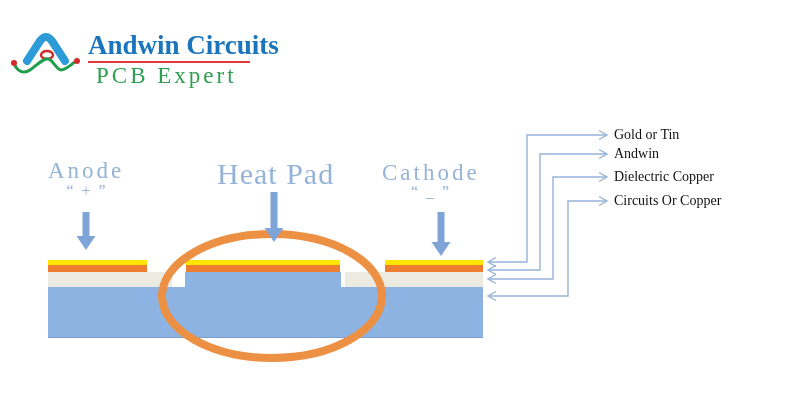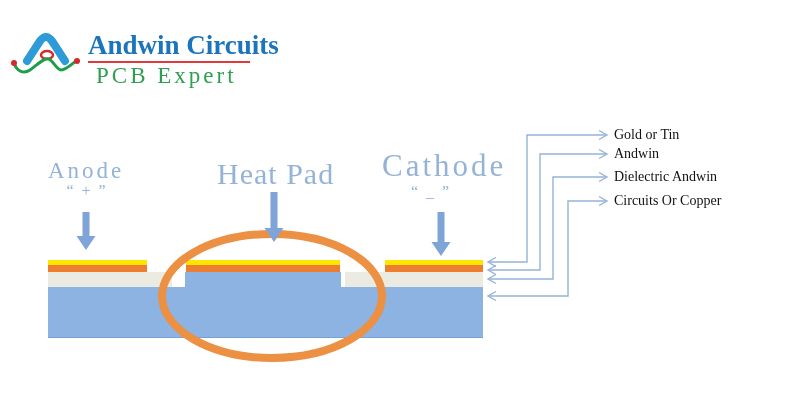--- a/index.html
+++ b/index.html
@@ -17,21 +17,21 @@
   #brand-divider{position:absolute;left:84px;top:35px;width:162px;height:2px;background:var(--brand-red);}
   #brand-tagline{
     position:absolute;left:92px;top:37px;font-size:23px;font-weight:normal;
     color:var(--brand-green);letter-spacing:3px;white-space:nowrap;
   }
   
   .lbl{position:absolute;color:var(--label-blue);white-space:nowrap;z-index:2;text-align:center;}
   #anode-label{left:48px;top:134px;font-size:23px;letter-spacing:3px;}
   #anode-polarity{left:56px;top:158px;width:62px;text-align:center;font-size:16px;letter-spacing:2px;}
   #heatpad-label{left:217px;top:133px;font-size:30px;letter-spacing:1px;}
-  #cathode-label{left:382px;top:124px;font-size:31px;letter-spacing:3px;}
+  #cathode-label{left:382px;top:136px;font-size:23px;letter-spacing:3px;}
   #cathode-polarity{left:405px;top:159px;width:52px;text-align:center;font-size:16px;letter-spacing:2px;}
   
   .layer{position:absolute;z-index:1;}
   .gold{background:var(--gold-tin);}
   .copper{background:var(--copper);}
   .dielectric{background:var(--dielectric);}
   .aluminum{background:var(--aluminum);}
   #gold-anode   {left:48px; top:236px;width:99px; height:5px;}
   #copper-anode {left:48px; top:241px;width:99px; height:7px;}
   #gold-heatpad {left:186px;top:236px;width:154px;height:5px;}
@@ -117,16 +117,16 @@
     </g>
     <g>
       <polyline class="callout-line" points="489,272 568,272 568,177 606,177"></polyline>
       <polyline class="callout-line" points="496,267.5 488,272 496,276.5"></polyline>
       <polyline class="callout-line" points="599,172.5 607,177 599,181.5"></polyline>
     </g>
   </svg>
 
   <div class="callout-label" id="callout-label-0">Gold or Tin</div>
   <div class="callout-label" id="callout-label-1">Andwin</div>
-  <div class="callout-label" id="callout-label-2">Dielectric Andwin</div>
+  <div class="callout-label" id="callout-label-2">Dielectric Copper</div>
   <div class="callout-label" id="callout-label-3">Circuits Or Copper</div>
 
 </div>
 
 </body></html>

